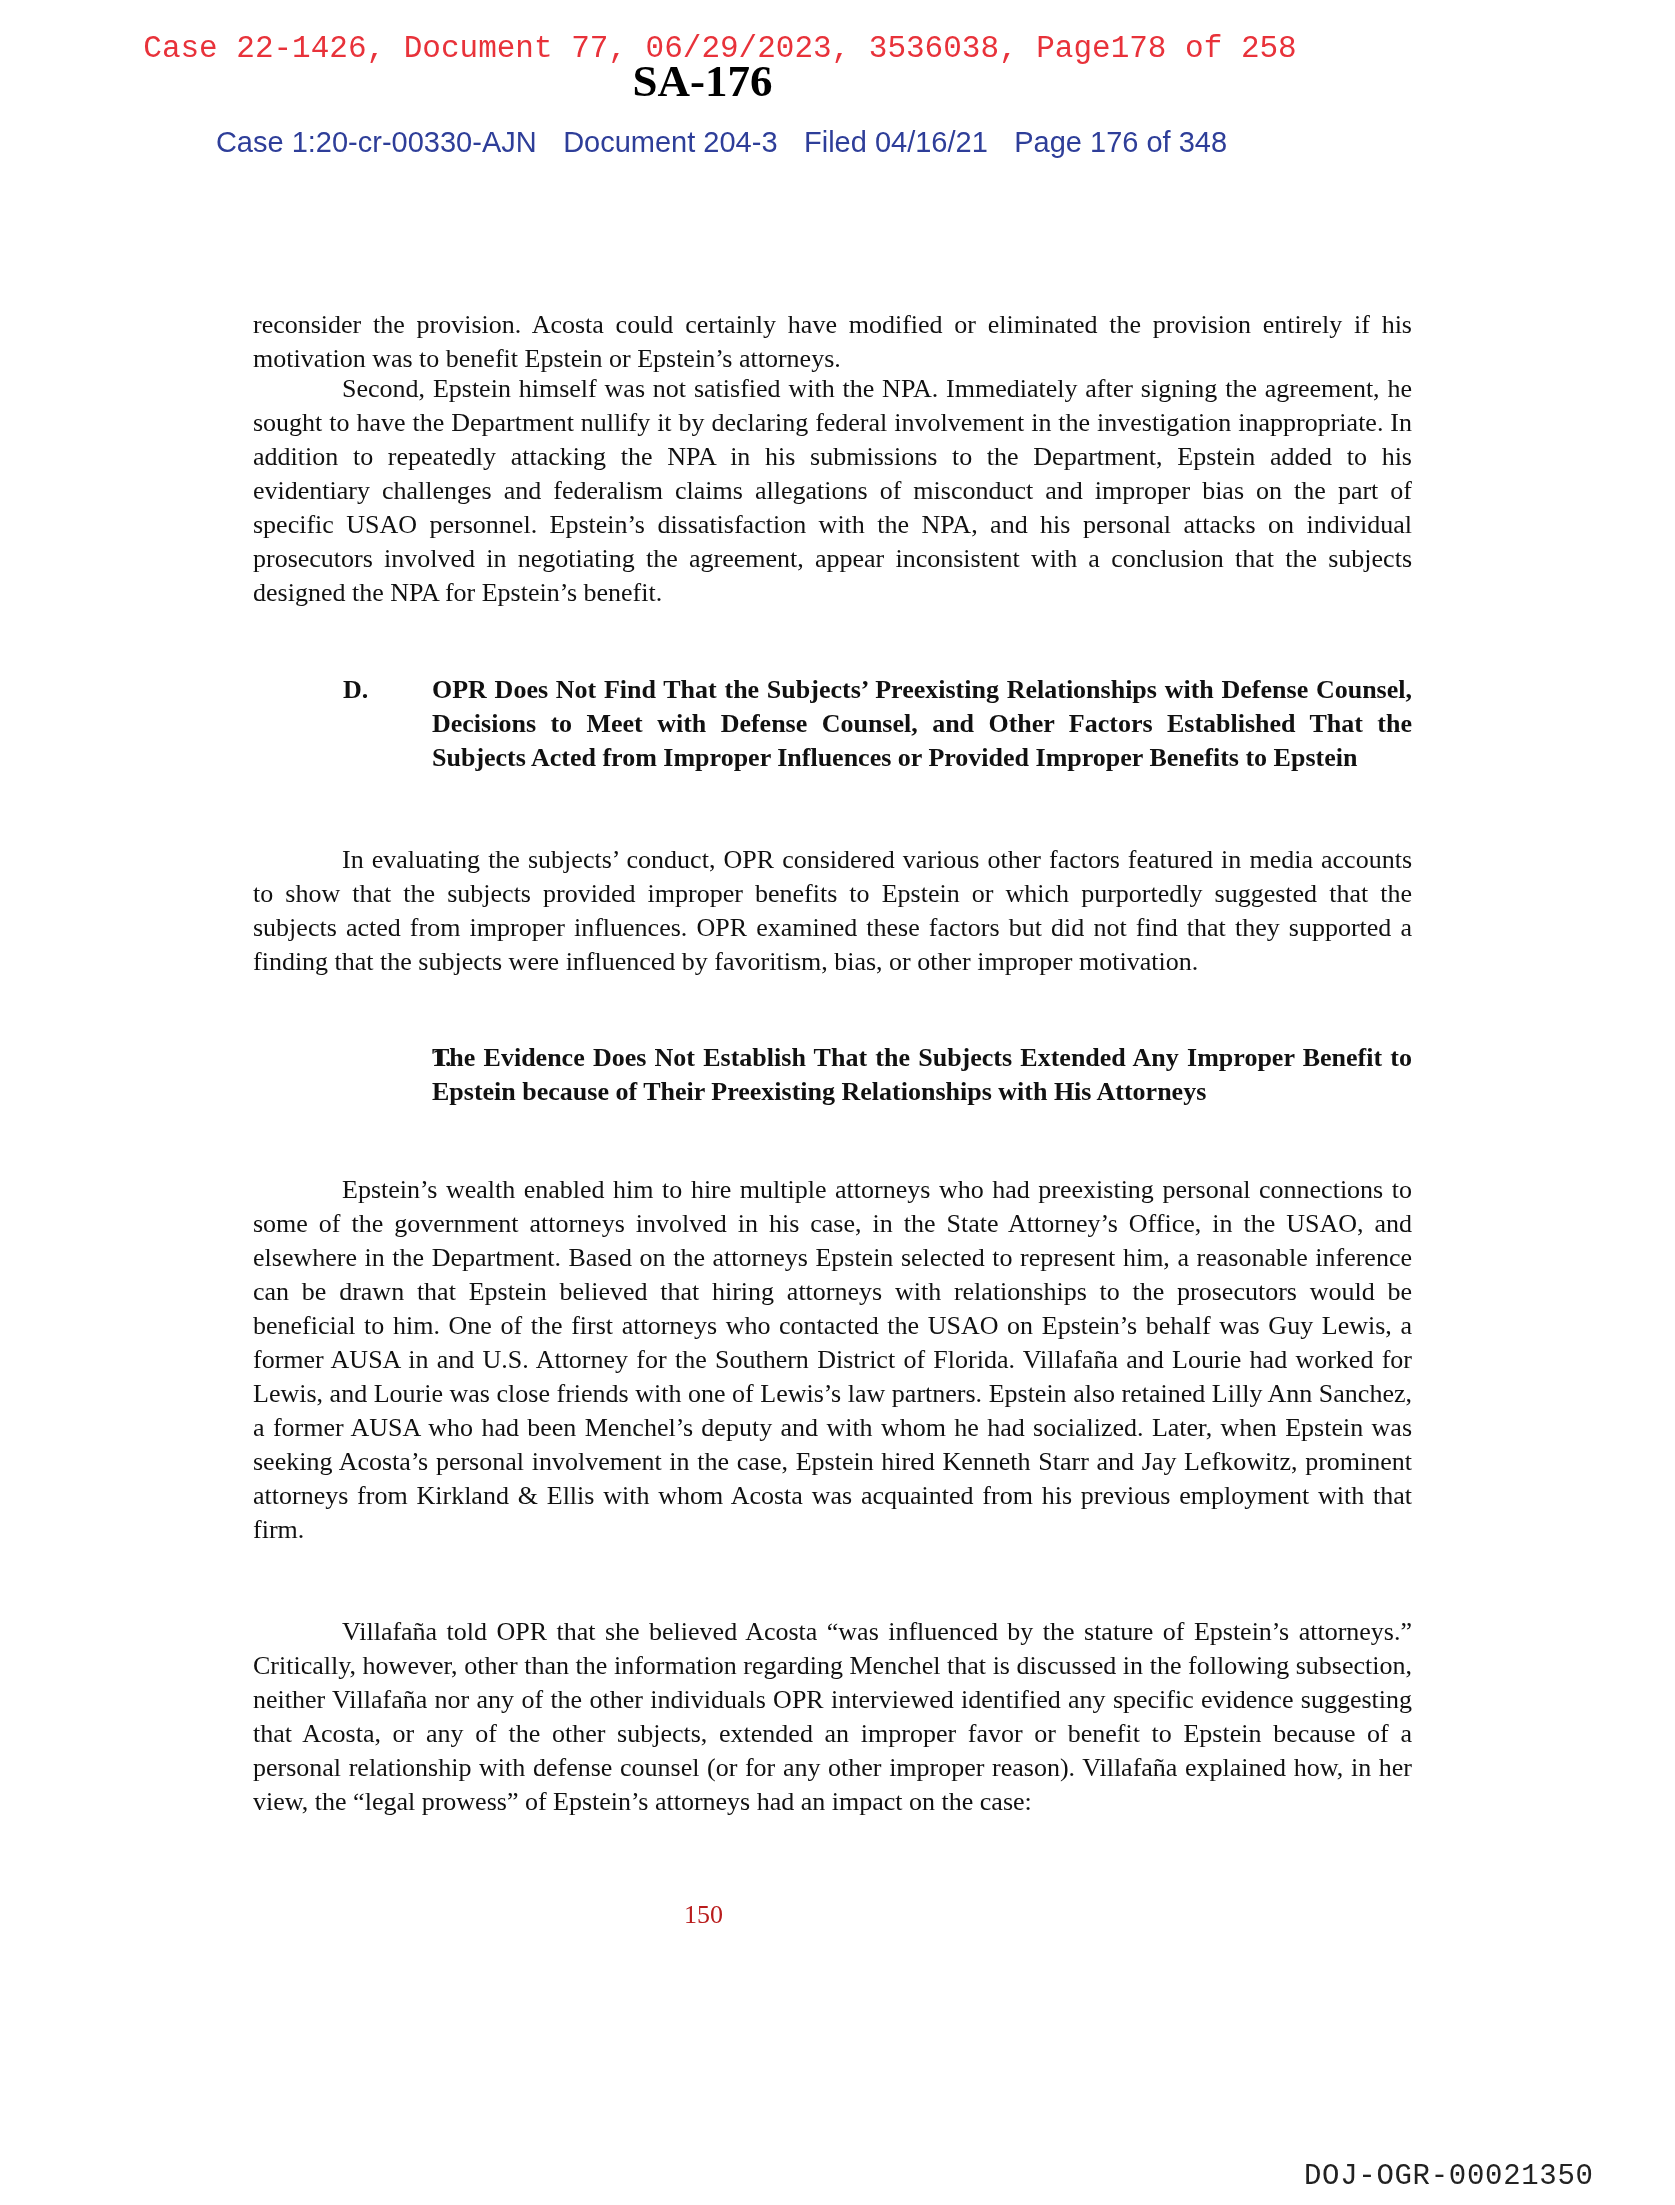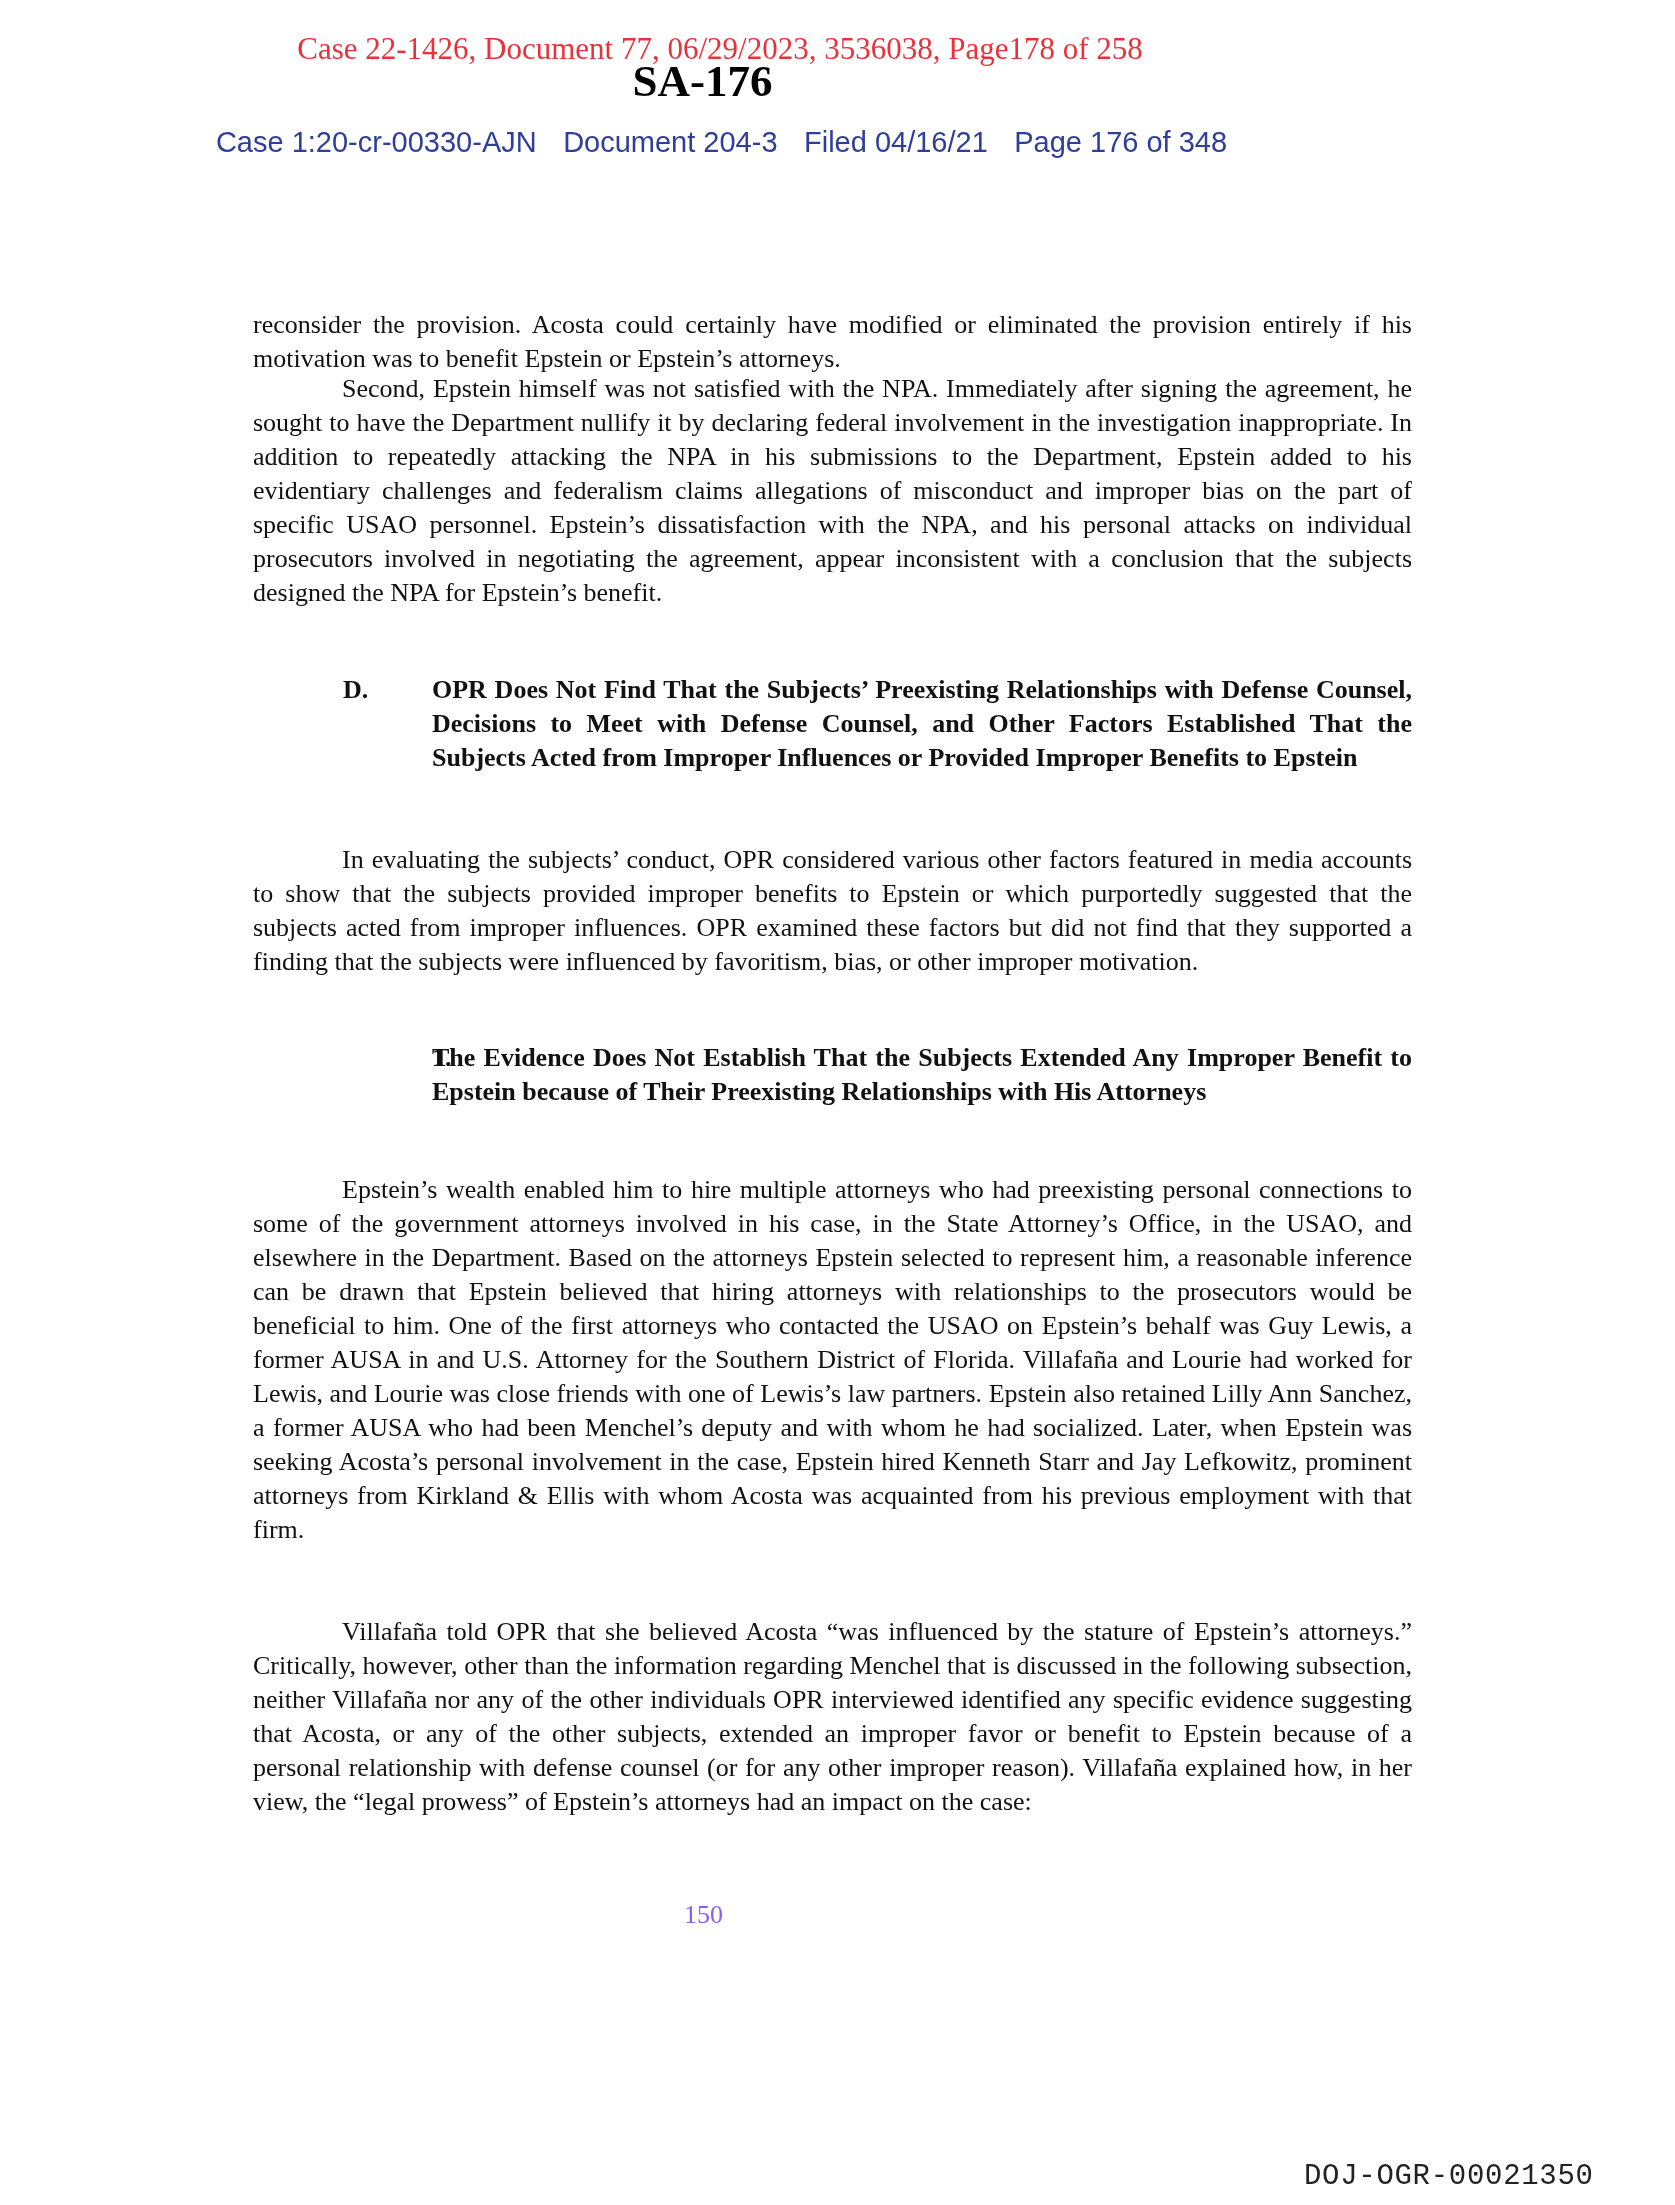--- a/index.html
+++ b/index.html
@@ -1,20 +1,20 @@
 <!DOCTYPE html>
 <html style="font-size:10.5px"><head>
 <meta charset="utf-8">
 <style>
   html, body { margin: 0; padding: 0; background: #ffffff; }
   body { width: 1675px; height: 2205px; position: relative; overflow: hidden; }
   .abs { position: absolute; }
   .hdr-red {
     left: 0; width: 1440px; top: 29px; text-align: center;
-    font-family: Liberation Serif, serif; font-size: 31px; color: #e8323a;
+    font-family: Liberation Mono, monospace; font-size: 31px; color: #e8323a;
     line-height: 39px;
   }
   .hdr-sa {
     left: 0; width: 1405px; top: 58px; text-align: center;
     font-family: "Liberation Serif", serif; font-weight: bold; font-size: 45px; color: #000;
     line-height: 47px;
   }
   .hdr-blue {
     left: 0; width: 1443px; top: 124px; text-align: center;
     font-family: "Liberation Sans", sans-serif; font-size: 29px; color: #2e3e99;
@@ -28,21 +28,21 @@
   }
   .indent { text-indent: 89px; }
   .heading {
     font-family: "Liberation Serif", serif; font-weight: bold; font-size: 26px; color: #111;
     line-height: 34px; text-align: justify;
   }
   .heading .num { position: absolute; left: 0; top: 0; }
   .heading .txt { display: block; }
   .pagenum {
     left: 0; width: 1407px; top: 1900px; text-align: center;
-    font-family: "Liberation Serif", serif; font-size: 26px; color: #8b5cf6;
+    font-family: "Liberation Serif", serif; font-size: 26px; color: #b91c1c;
   }
   .stamp {
     left: 1304px; top: 2160px;
     font-family: "Liberation Mono", monospace; font-size: 29px; color: #222;
     letter-spacing: 0.7px;
     text-align: right;
   }
 </style>
 </head>
 <body>

